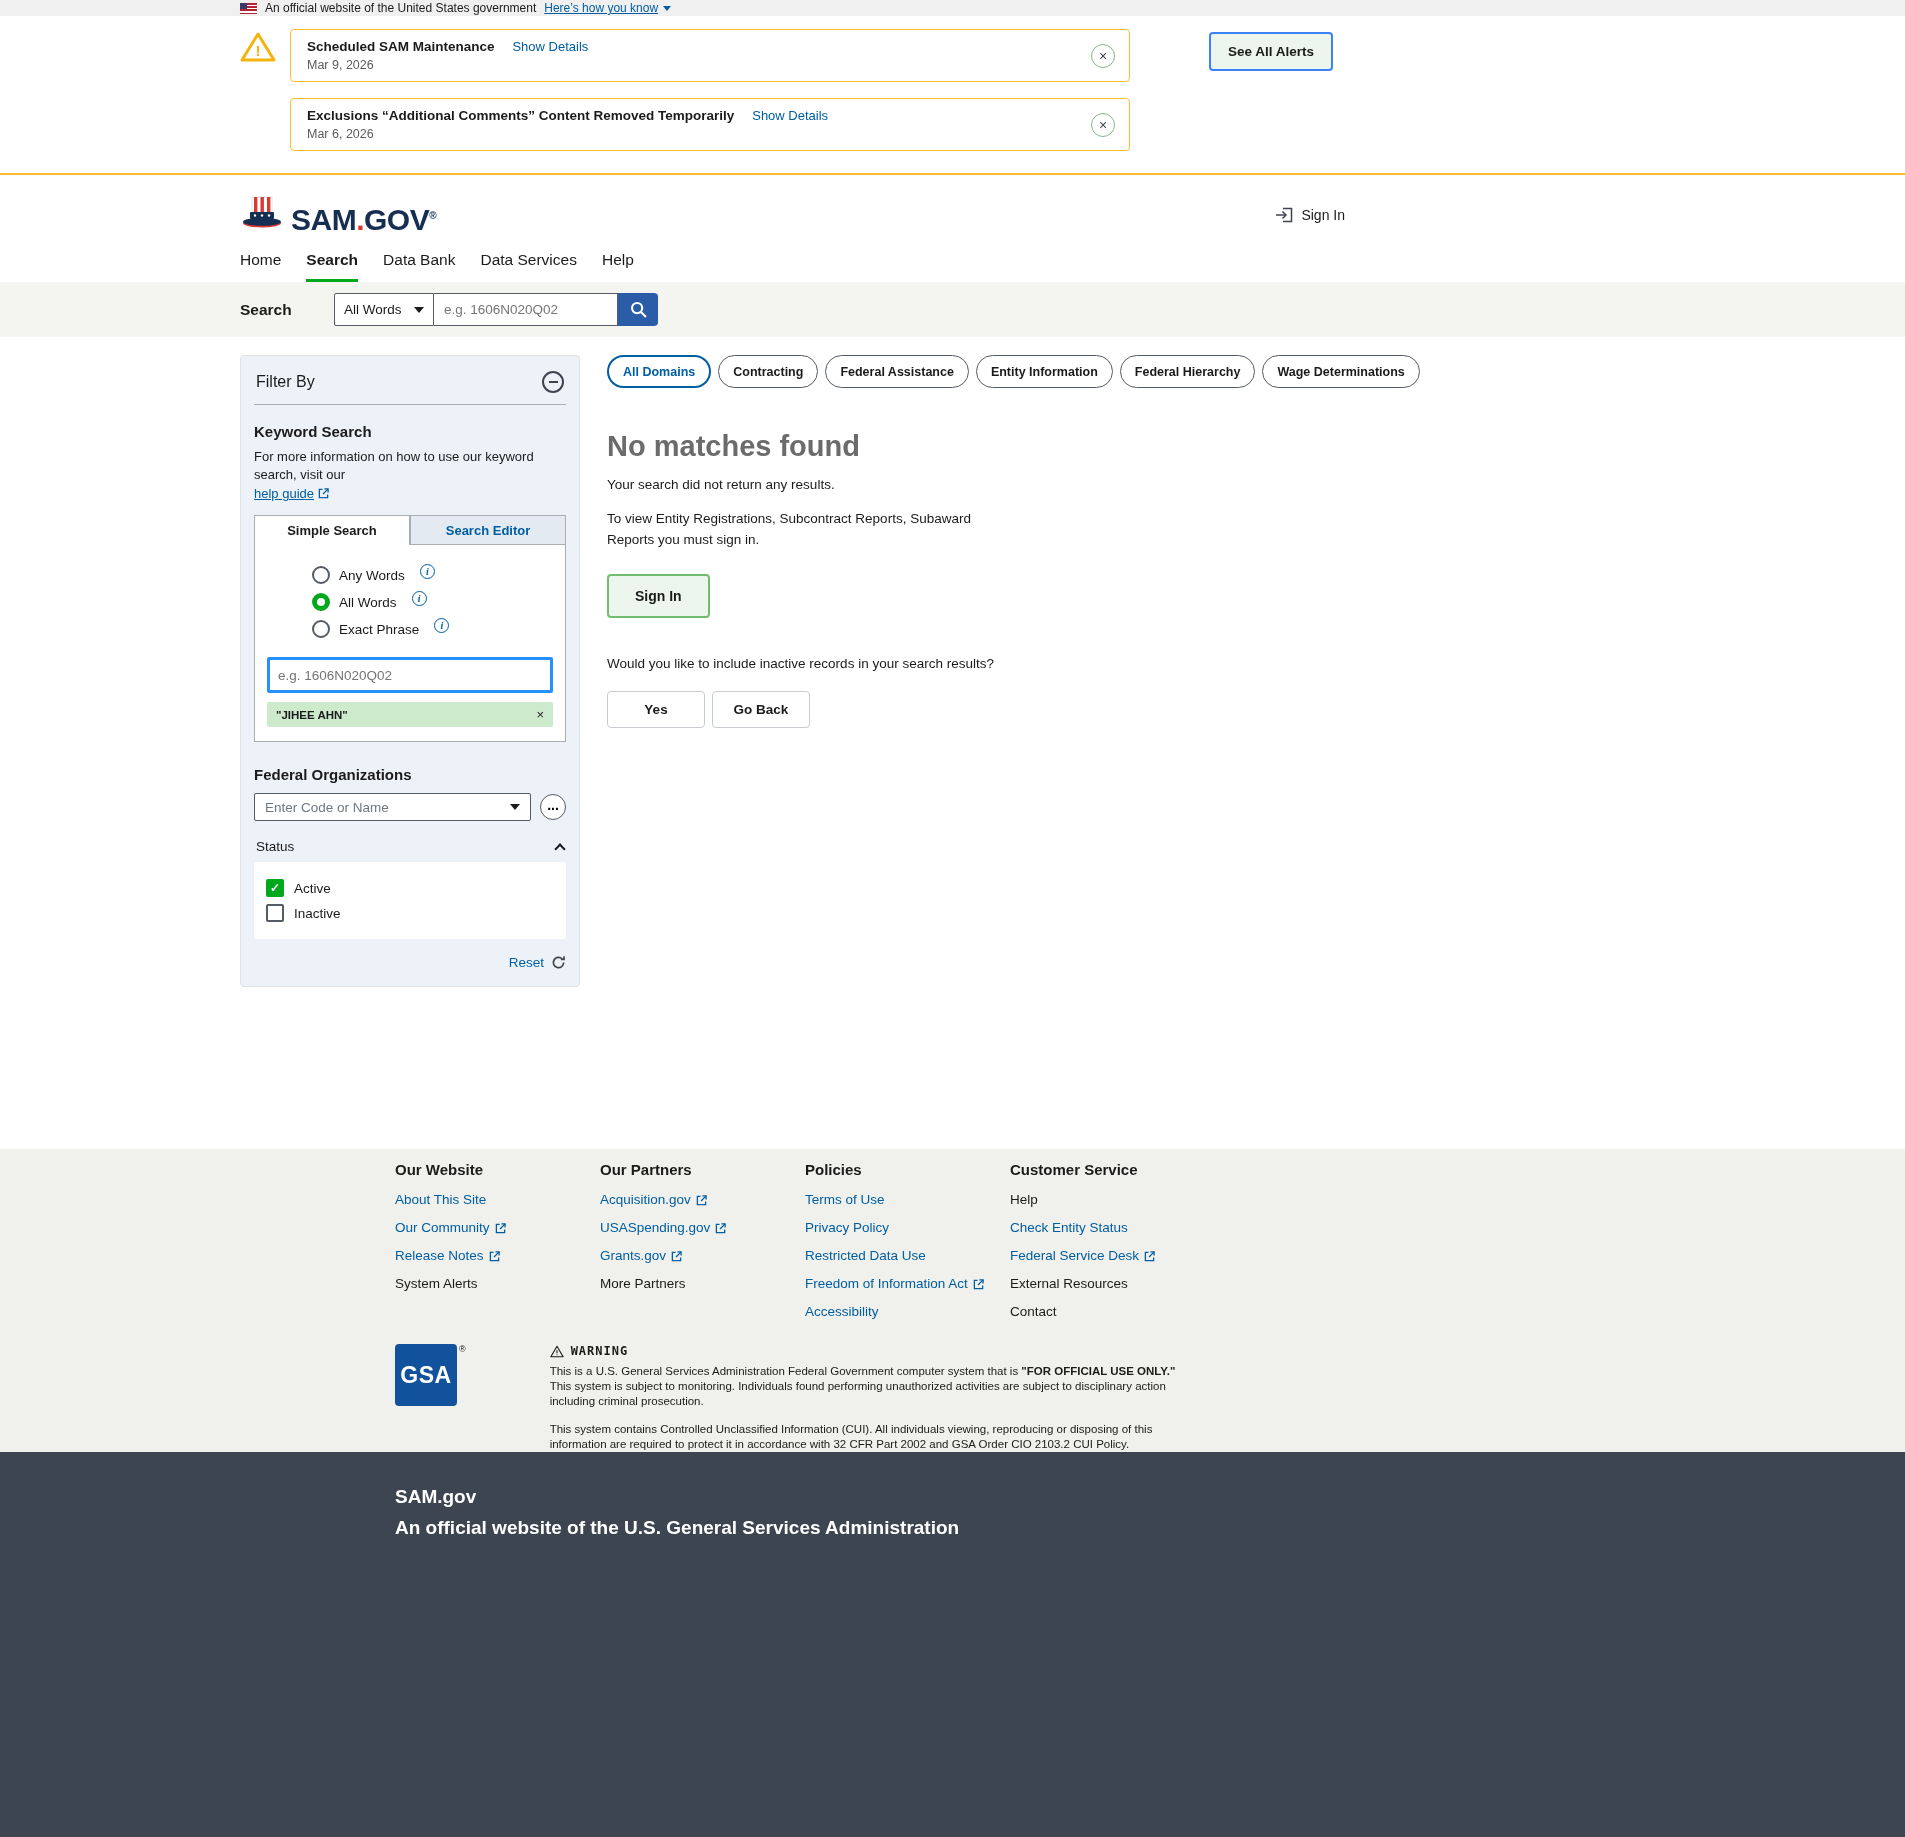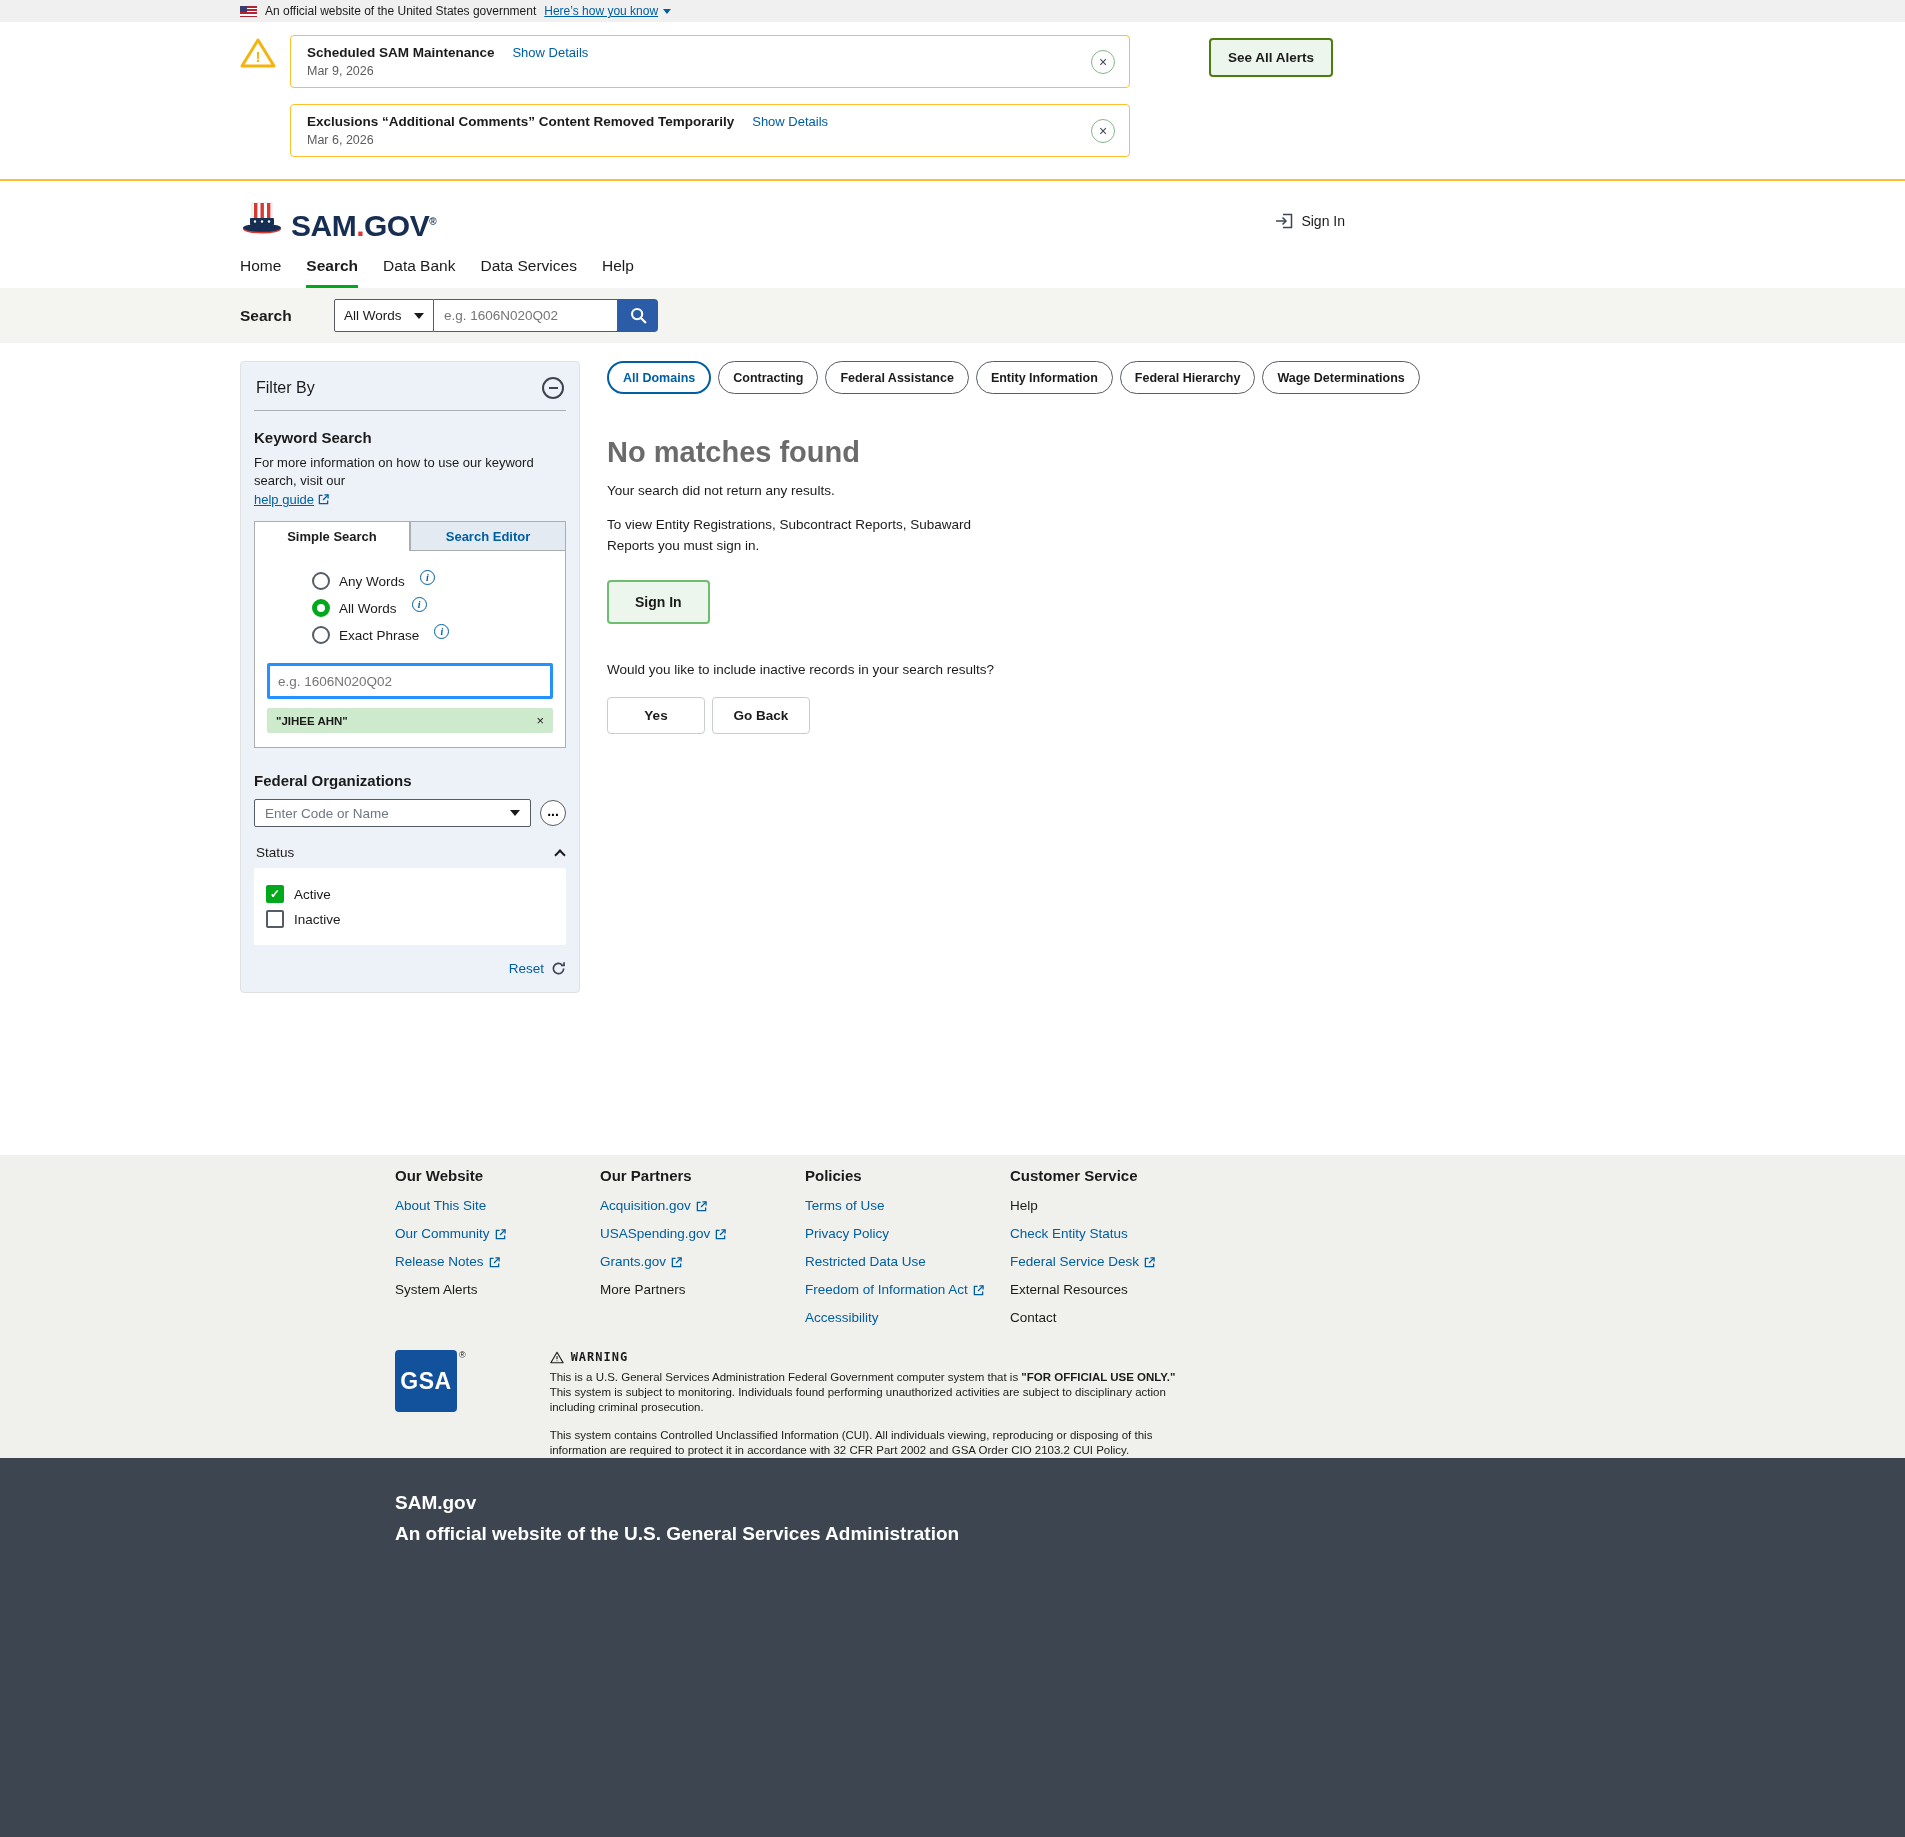--- a/index.html
+++ b/index.html
@@ -5,42 +5,42 @@
   * { margin:0; padding:0; box-sizing:border-box; }
   html,body { width:1905px; }
   body {
     font-family:"Liberation Sans", sans-serif;
     color:#1b1b1b; background:#ffffff; font-size:14px;
   }
   a { cursor:pointer; text-decoration:none; }
   button { font-family:inherit; cursor:pointer; }
 
   
-  .gov-banner { background:#f0f0f0; height:22px; display:flex; align-items:center; }
+  .gov-banner { background:#f0f0f0; height:16px; display:flex; align-items:center; }
   .gov-banner-inner { margin-left:240px; display:flex; align-items:center; gap:8px; font-size:12px; color:#1b1b1b; }
   .flag { width:17px; height:11px; position:relative; flex:none;
           background:repeating-linear-gradient(180deg,#b22234 0 1.6px,#fff 1.6px 3.2px); }
   .flag::after { content:""; position:absolute; left:0; top:0; width:7px; height:6px; background:#3c3b6e; }
   .gov-link { color:#005ea2; text-decoration:underline; }
   .caret-sm { width:0; height:0; border-left:4px solid transparent; border-right:4px solid transparent; border-top:5px solid #005ea2; margin-left:-3px; }
 
   
   .alerts { background:#fff; border-bottom:2px solid #ffbe2e; padding:13px 0 6px; }
   .alerts-inner { margin-left:240px; width:1093px; display:flex; justify-content:space-between; align-items:flex-start; }
   .alerts-list { width:890px; }
   .alert-row { display:flex; align-items:flex-start; gap:14px; margin-bottom:16px; }
   .alert-icon-col { width:36px; flex:none; padding-top:2px; }
   .alert-box { position:relative; flex:1; border:1px solid #ffbe2e; border-radius:4px; padding:8px 52px 9px 16px; background:#fff; }
   .alert-title { font-weight:bold; font-size:13.5px; }
   .alert-details { color:#005ea2; font-size:13px; margin-left:14px;text-align:center; }
   .alert-date { color:#5c5c5c; font-size:12.5px; margin-top:4px; }
   .alert-close { position:absolute; right:14px; top:50%; transform:translateY(-50%);
     width:24px; height:24px; border-radius:50%; border:1px solid #86b588; background:#fff;
     color:#3d4551; font-size:14px; line-height:1; display:flex; align-items:center; justify-content:center; }
-  .see-all-btn { margin-top:3px; background:#ecf6ec; border:2px solid #4d7c0f; border-radius:4px;
+  .see-all-btn { margin-top:3px; background:#ecf6ec; border:2px solid #3b82f6; border-radius:4px;
     padding:10px 17px; font-size:13.5px; font-weight:bold; color:#1b1b1b; }
 
   
   .site-header { padding-top:20px; }
   .header-inner { margin-left:240px; width:1105px; display:flex; justify-content:space-between; align-items:center; }
   .brand { display:flex; align-items:flex-end; gap:7px; }
   .brand-text { font-size:30px; font-weight:800; color:#162e51; letter-spacing:-0.5px; line-height:1; }
   .brand-dot { color:#d83933; }
   .brand-reg { font-size:10px; vertical-align:super; color:#162e51; font-weight:bold; }
   .signin-link { display:flex; align-items:center; gap:8px; font-size:14px; color:#1b1b1b; }

